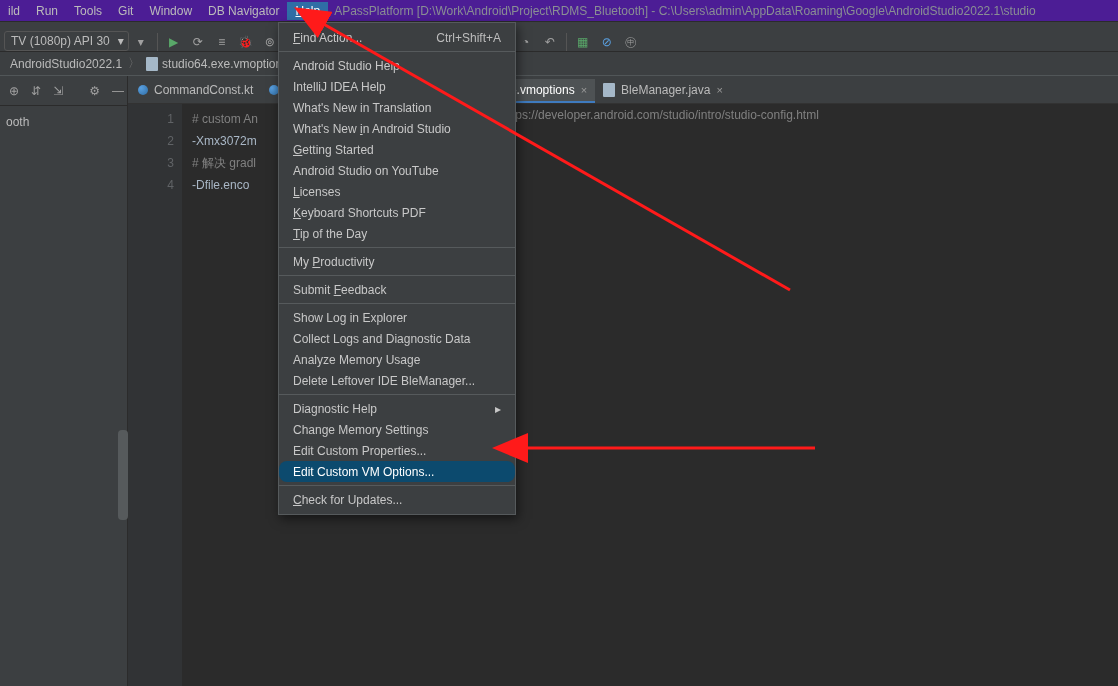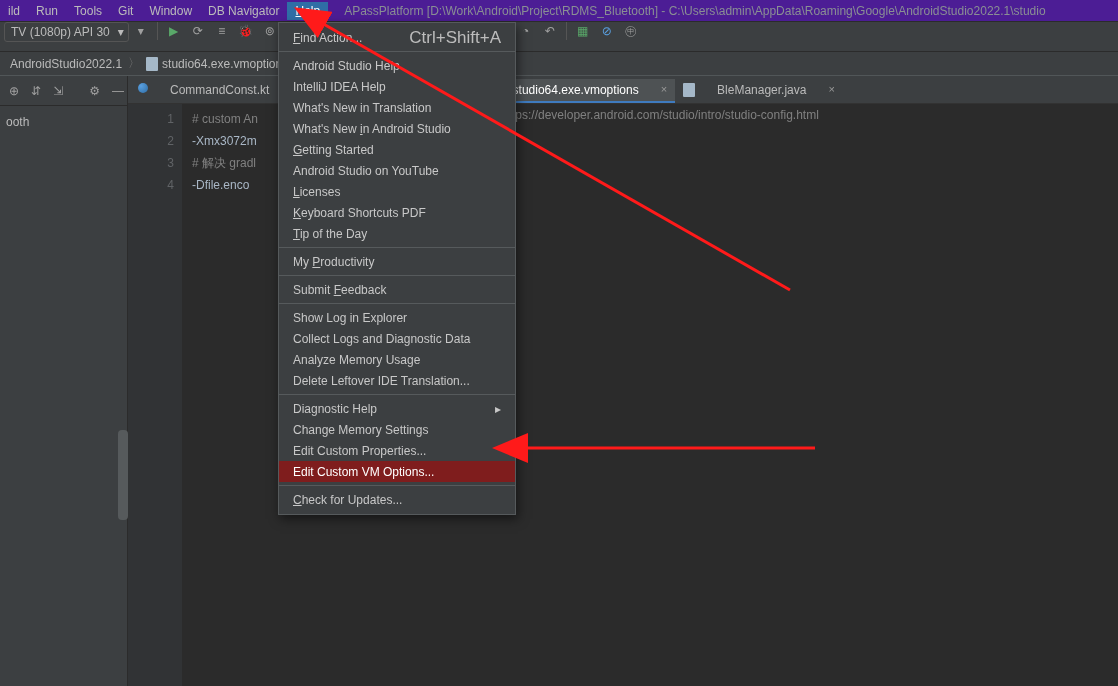--- a/index.html
+++ b/index.html
@@ -2,24 +2,24 @@
 <html><head>
 <meta charset="utf-8">
 <style>
   * { margin: 0; padding: 0; box-sizing: border-box; font-family: "Segoe UI", Arial, sans-serif; font-size: 12px; }
   body { background: #3c3f41; color: #bbbbbb; width: 1118px; height: 686px; overflow: hidden; position: relative; }
 
   
   .menubar { height: 22px; display: flex; align-items: center; background: #4c1d95; border-bottom: 1px solid #2b2b2b; }
   .menubar .item { padding: 2px 8px; color: #bbbbbb; cursor: default; }
   .menubar .item.open { background: #2f6ea6; color: #ffffff; }
-  .title-path { margin-left: 16px; color: #8a8f94; white-space: nowrap; overflow: hidden; }
-
-  
-  .toolbar { height: 30px; display: flex; align-items: flex-start; background: #3c3f41; border-bottom: 1px solid #2b2b2b; padding: 0 4px; }
+  .title-path { margin-left: 6px; color: #8a8f94; white-space: nowrap; overflow: hidden; }
+
+  
+  .toolbar { height: 30px; display: flex; align-items: flex-end; background: #3c3f41; border-bottom: 1px solid #2b2b2b; padding: 0 4px; }
   .device-sel { background: #3c3f41; border: 1px solid #555; color: #bbb; border-radius: 3px; padding: 2px 18px 2px 6px; position: relative; }
   .device-sel::after { content: "▾"; position: absolute; right: 4px; top: 2px; color: #bbb; }
   .tb-icon { width: 18px; height: 18px; margin: 0 3px; display: inline-flex; align-items: center; justify-content: center; color: #a0a0a0; }
   .tb-icon.green { color: #59a869; }
   .tb-sep { width: 1px; height: 18px; background: #555; margin: 0 4px; }
   .tb-spacer { flex: 0 0 160px; }
 
   
   .breadcrumbs { height: 24px; display: flex; align-items: center; background: #3c3f41; border-bottom: 1px solid #515658; padding: 0 6px; color: #bbb; }
   .bc-item { display: flex; align-items: center; gap: 4px; padding: 0 4px; }
@@ -30,37 +30,37 @@
   .main { display: flex; height: calc(100% - 76px); }
   .side-col { width: 128px; background: #3c3f41; border-right: 1px solid #2b2b2b; display: flex; flex-direction: column; }
   .side-toolbar { height: 30px; display: flex; align-items: center; gap: 6px; padding: 0 6px; border-bottom: 1px solid #2b2b2b; }
   .side-body { flex: 1; padding: 6px 4px; color: #bbb; }
   .side-body .tree-item { padding: 3px 2px; }
   .side-scroll { height: 90px; background: #565a5c; width: 10px; position: absolute; left: 118px; top: 430px; border-radius: 4px; }
 
   
   .editor-wrap { flex: 1; display: flex; flex-direction: column; background: #2b2b2b; }
   .tabbar { height: 28px; display: flex; align-items: flex-end; background: #3c3f41; border-bottom: 1px solid #323232; padding-left: 2px; }
-  .tab { display: flex; align-items: flex-start; gap: 22px; padding: 4px 8px; color: #bbb; border-bottom: 2px solid transparent; }
+  .tab { display: flex; align-items: center; gap: 6px; padding: 4px 8px; color: #bbb; border-bottom: 2px solid transparent; }
   .tab.active { background: #4e5254; border-bottom: 2px solid #3f7bbf; color: #ffffff; }
   .tab .close { color: #999; font-size: 11px; }
   .kt-dot { width: 10px; height: 10px; border-radius: 50%; background: radial-gradient(circle at 30% 30%, #5aa0e0, #2f6ea6); display: inline-block; }
 
   .editor-body { display: flex; flex: 1; font-family: "Consolas","Courier New",monospace; font-size: 13px; }
   .gutter { width: 54px; background: #313335; color: #606366; text-align: right; padding: 4px 8px 0 0; }
   .gutter div { height: 22px; line-height: 22px; }
   .code { flex: 1; padding: 4px 0 0 10px; color: #a9b7c6; position: relative; }
   .code div.line { height: 22px; line-height: 22px; white-space: pre; }
   .comment { color: #808080; }
 
   
   .dropdown { position: absolute; left: 278px; top: 22px; width: 238px; background: #3c3f41; border: 1px solid #565a5c; box-shadow: 2px 4px 10px rgba(0,0,0,0.5); z-index: 50; padding: 4px 0; }
   .dropdown .row { display: flex; align-items: center; justify-content: space-between; padding: 2px 14px; height: 21px; color: #c8c8c8; }
-  .dropdown .row.selected { background: #7f1d1d; color: #ffffff; }
-  .dropdown .row .shortcut { color: #bdbdbd; font-size: 17px; }
+  .dropdown .row.selected { background: #0c4a6e; color: #ffffff; border-radius: 8px; }
+  .dropdown .row .shortcut { color: #bdbdbd; font-size: 12px; }
   .dropdown .sep { height: 1px; background: #565a5c; margin: 3px 0; }
   .dropdown .row .sub { color: #c8c8c8; }
   .mn { text-decoration: underline; }
 
   
   .arrow-svg { position: absolute; left: 0; top: 0; width: 1118px; height: 686px; z-index: 60; pointer-events: none; }
 </style>
 </head>
 <body>
 
@@ -212,21 +212,21 @@
     <div class="row">
       <span>Show Log in Explorer</span>
     </div>
     <div class="row">
       <span>Collect Logs and Diagnostic Data</span>
     </div>
     <div class="row">
       <span>Analyze Memory Usage</span>
     </div>
     <div class="row">
-      <span>Delete Leftover IDE Translation...</span>
+      <span>Delete Leftover IDE BleManager...</span>
     </div>
     <div class="sep"></div>
     <div class="row">
       <span>Diagnostic Help</span>
       <span class="sub">▸</span>
     </div>
     <div class="row">
       <span>Change Memory Settings</span>
     </div>
     <div class="row">

